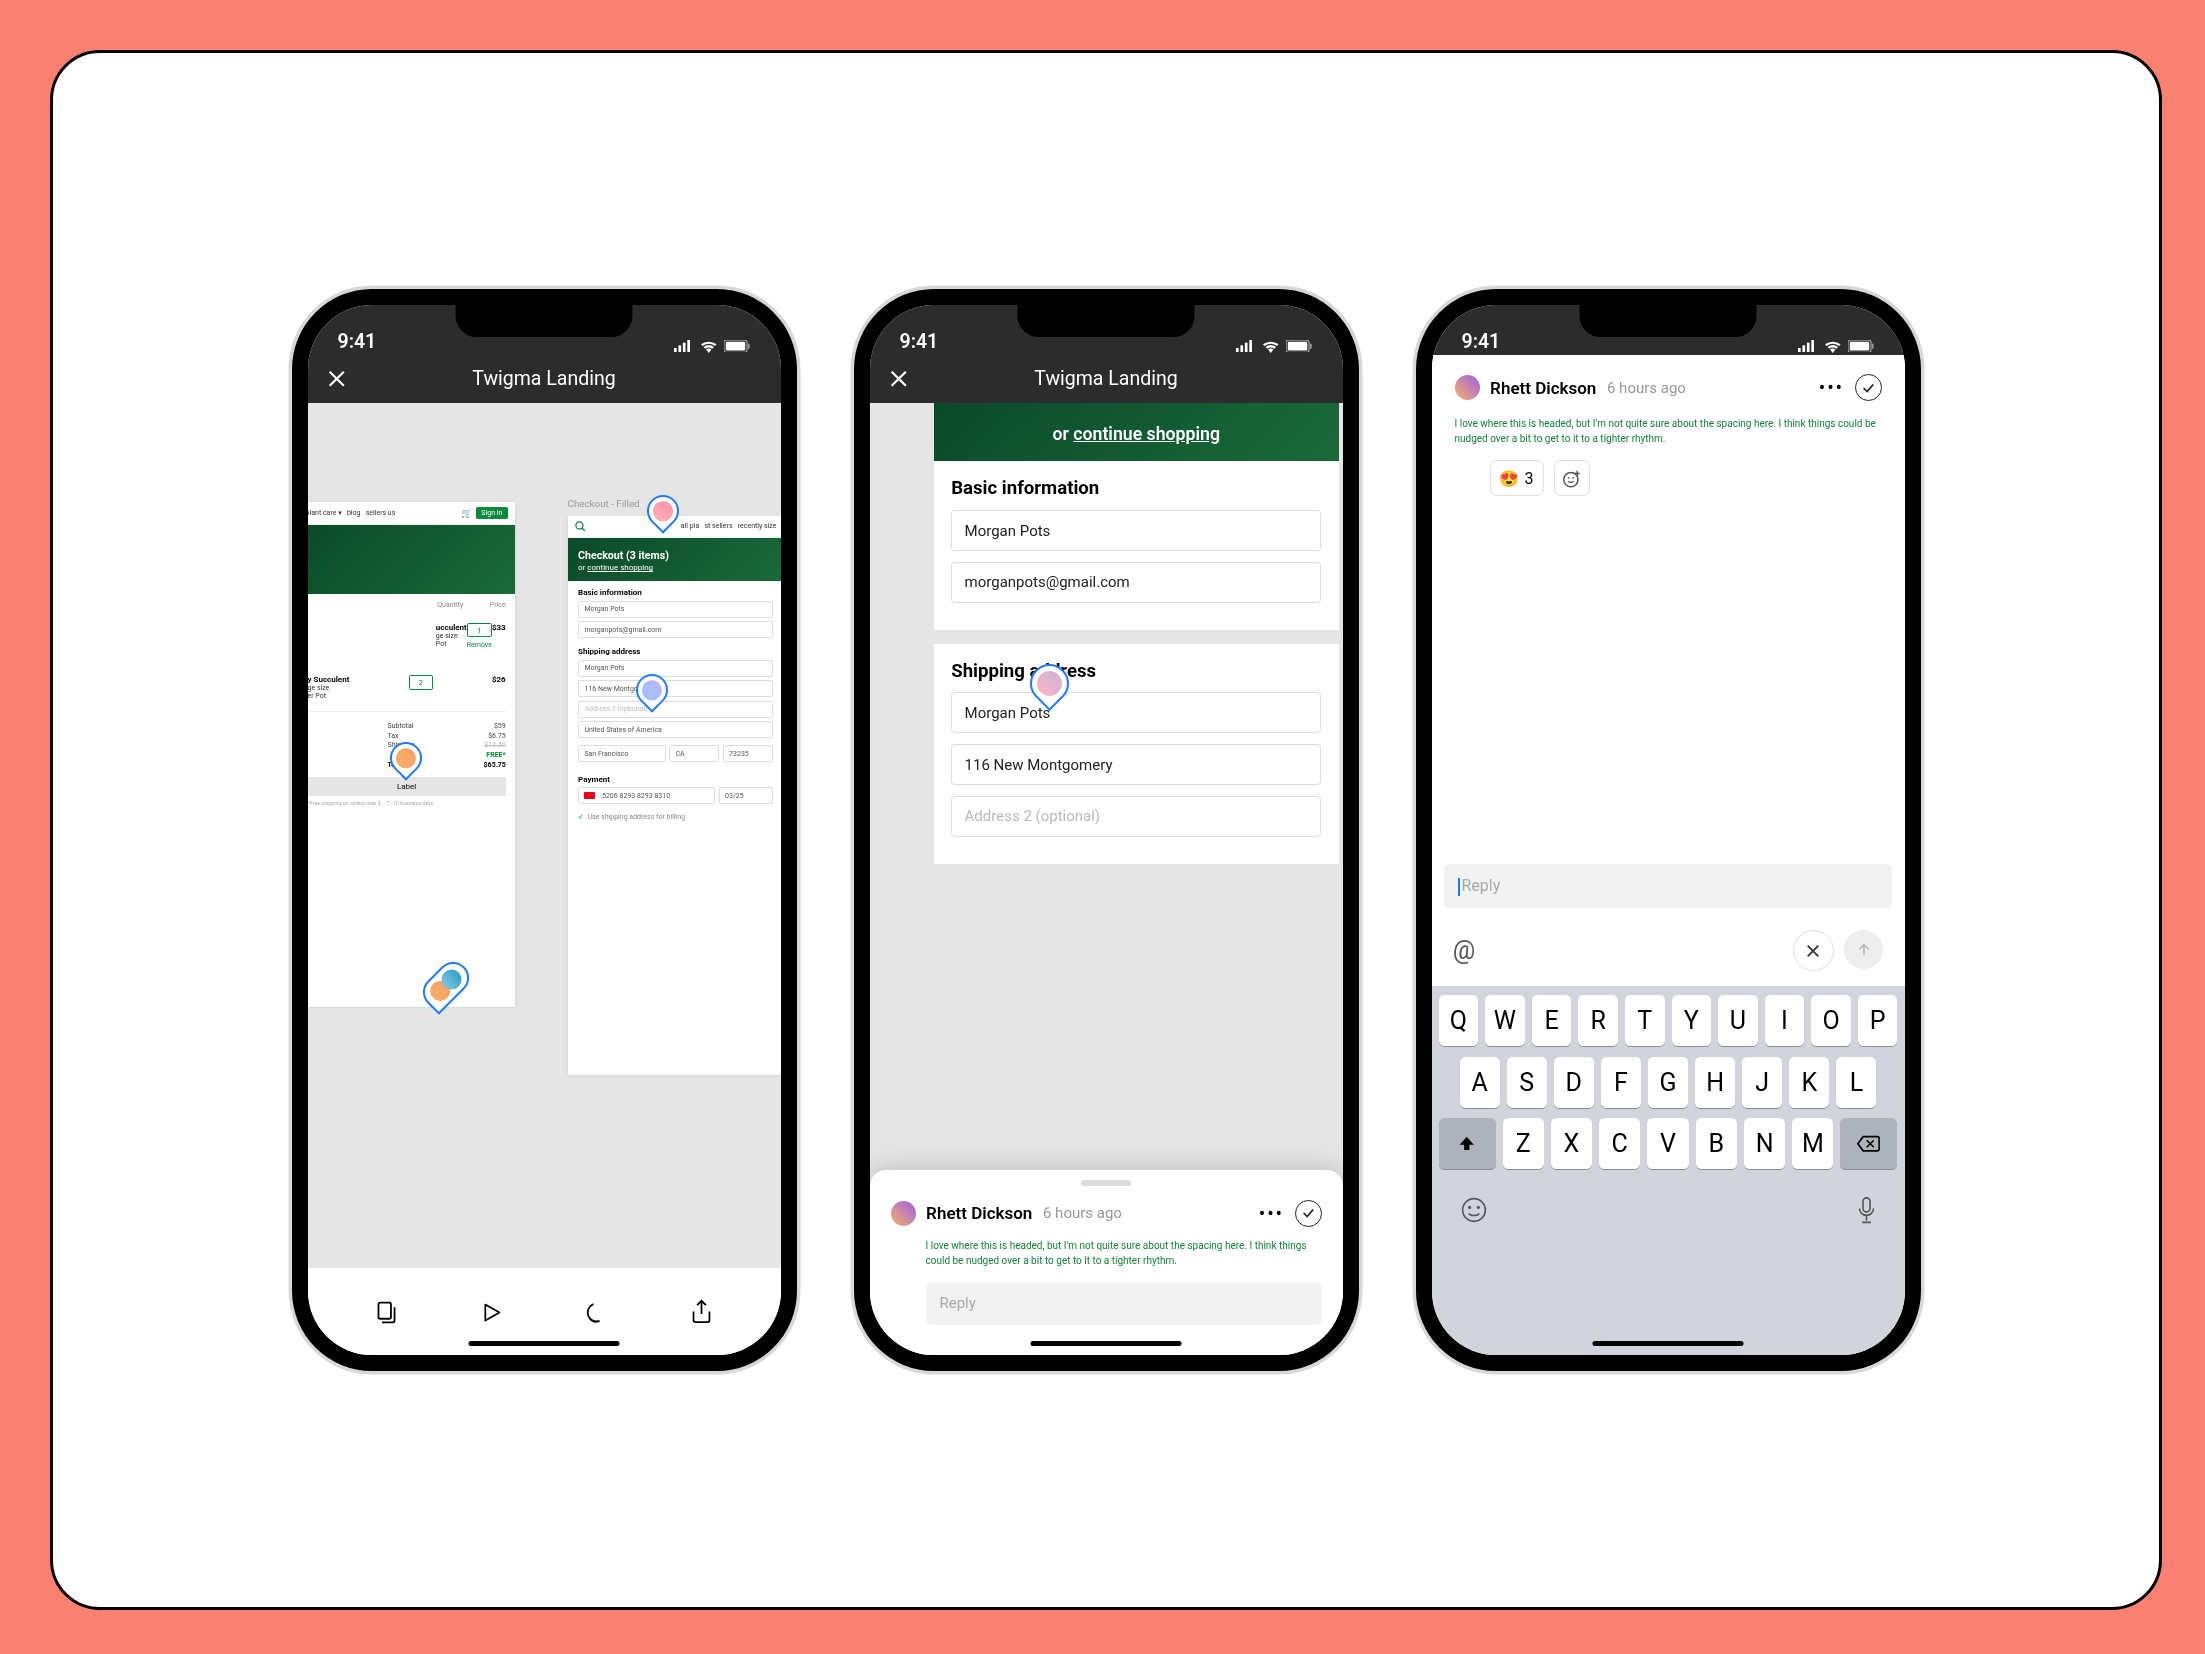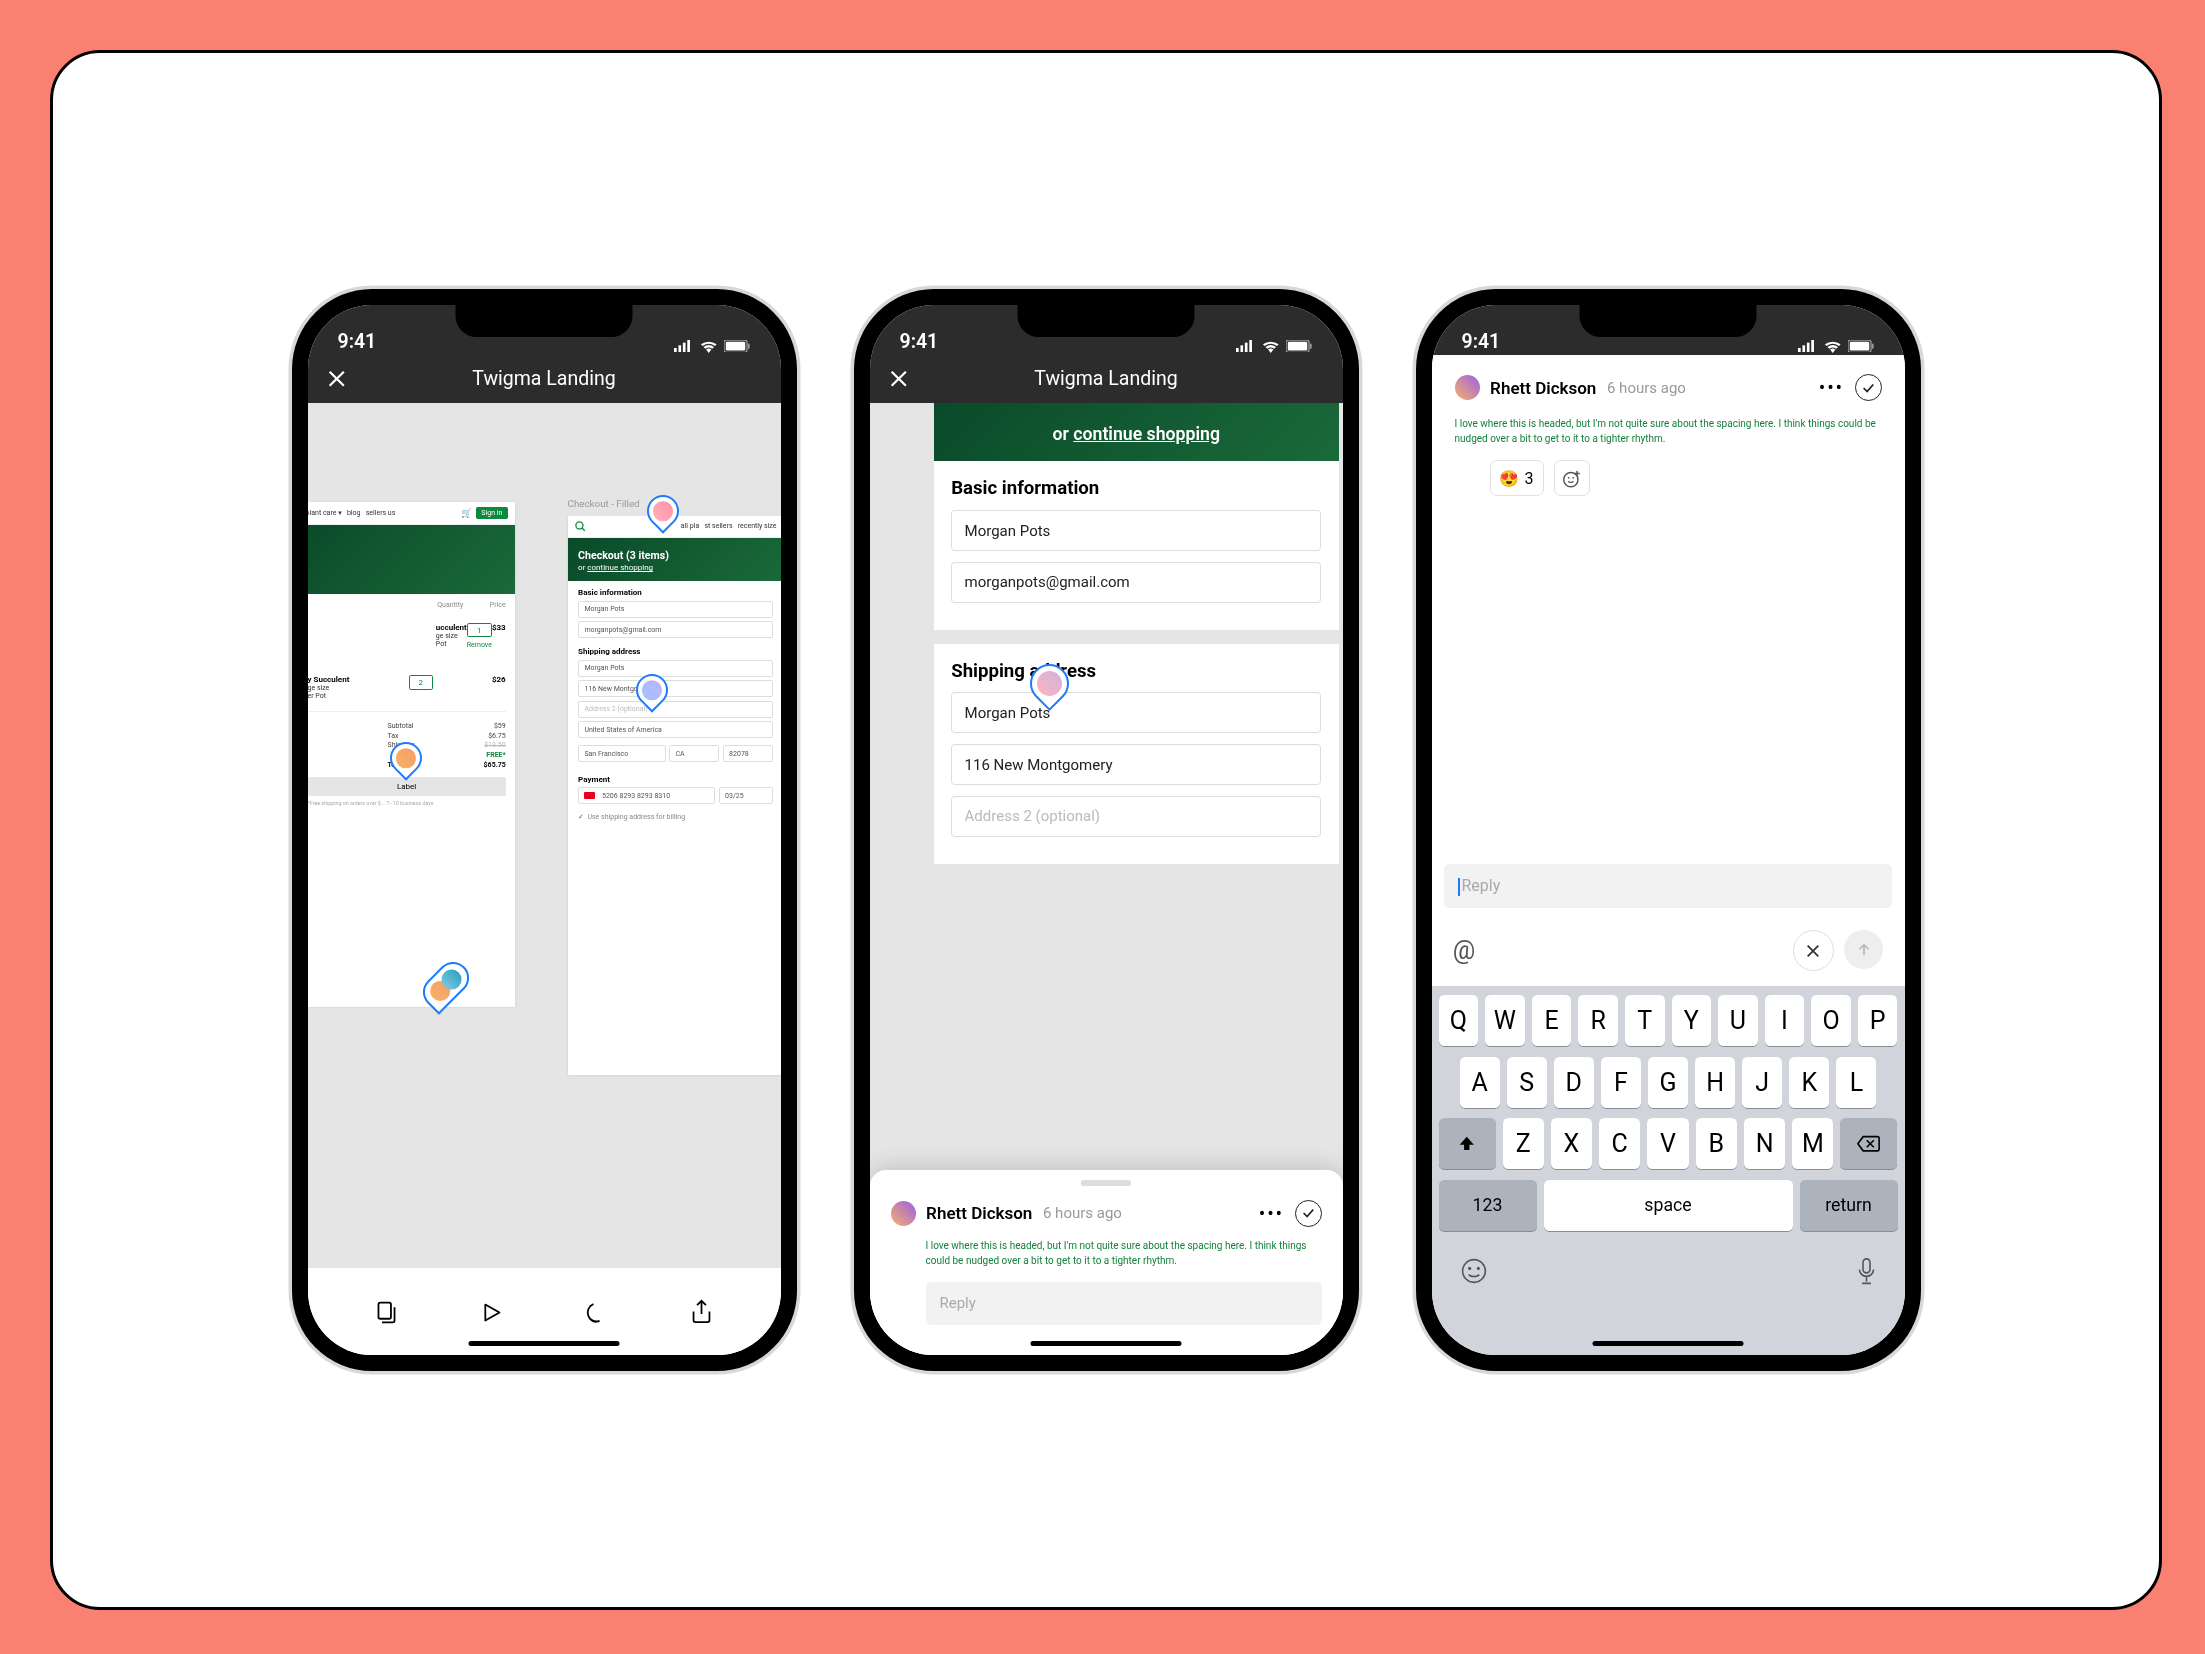--- a/index.html
+++ b/index.html
@@ -227,21 +227,21 @@
           <div class="fieldrow">Morgan Pots</div>
           <div class="fieldrow">morganpots@gmail.com</div>
           <div class="tinyh" style="margin-top:8.9px">Shipping address</div>
           <div class="fieldrow">Morgan Pots</div>
           <div class="fieldrow">116 New Montgomery</div>
           <div class="fieldrow" style="color:#bbb">Address 2 (optional)</div>
           <div class="fieldrow">United States of America</div>
           <div style="display:flex;gap:3.5px">
             <div class="fieldrow" style="flex:2">San Francisco</div>
             <div class="fieldrow" style="flex:1">CA</div>
-            <div class="fieldrow" style="flex:1">82078</div>
+            <div class="fieldrow" style="flex:1">73235</div>
           </div>
           <div class="tinyh" style="margin-top:8.9px">Payment</div>
           <div style="display:flex;gap:3.5px">
             <div class="fieldrow" style="flex:3;display:flex;gap:7px;align-items:center">
                     <span style="width:10.6px;height:7px;background:#eb001b;border-radius:0.9px"></span>
                     <span>5206 8293 8293 8310</span>
                   </div>
             <div class="fieldrow" style="flex:1">03/25</div>
           </div>
           <div class="tiny" style="color:#888;margin-top:5.3px;display:flex;gap:3.5px;align-items:center">
@@ -480,25 +480,20 @@
         <div class="key">B</div>
         <div class="key">N</div>
         <div class="key">M</div>
         <div class="key fn wide">
                 <svg width="25" height="19.5" viewBox="0 0 28 22">
                   <path d="M8 3h16a2 2 0 012 2v12a2 2 0 01-2 2H8l-6-8z" fill="none" stroke="#000" stroke-width="1.8"></path>
                   <path d="M12 7l8 8M20 7l-8 8" stroke="#000" stroke-width="1.8"></path>
                 </svg>
               </div>
       </div>
-      <div class="krow">
-        <div class="key num">123</div>
-        <div class="key space" style="font-size:17.7px">space</div>
-        <div class="key ret">return</div>
-      </div>
       <div class="kbot">
         <span>
           <svg width="28" height="28" viewBox="0 0 32 32">
                   <circle cx="16" cy="16" r="13" fill="none" stroke="#555" stroke-width="1.8"></circle>
                   <circle cx="11" cy="13" r="1.8" fill="#555"></circle>
                   <circle cx="21" cy="13" r="1.8" fill="#555"></circle>
                   <path d="M10 20c2 3 10 3 12 0" stroke="#555" stroke-width="1.8" fill="none"></path>
                 </svg>
         </span>
         <span>

